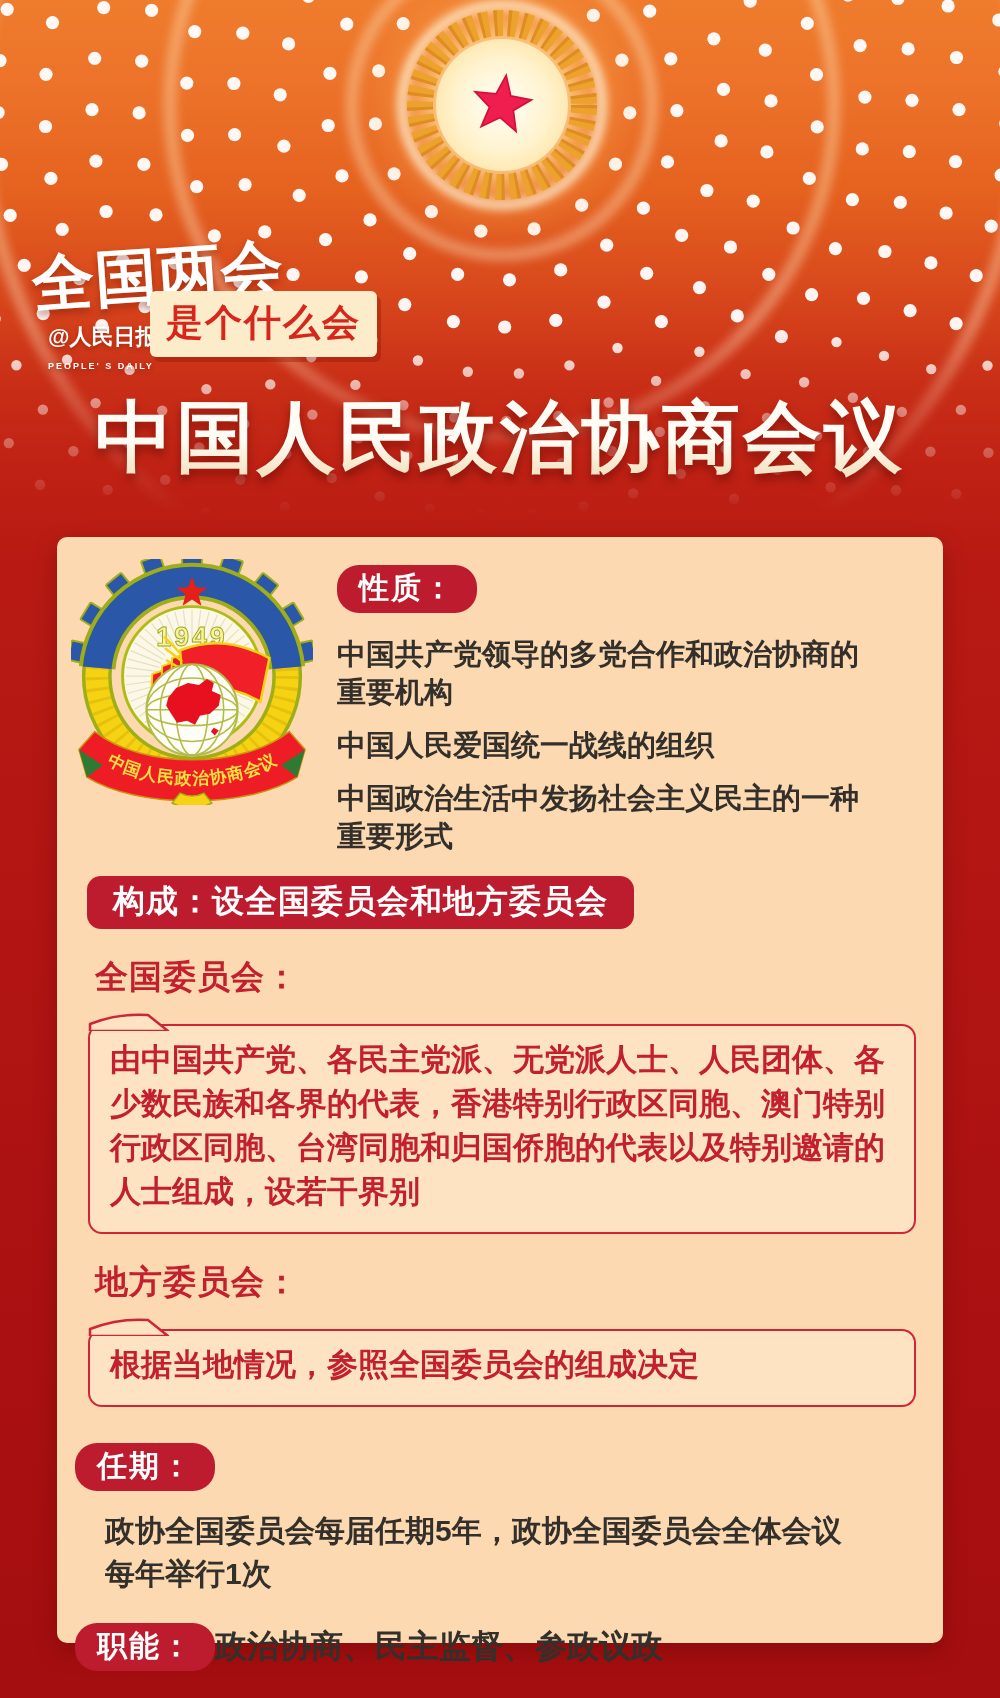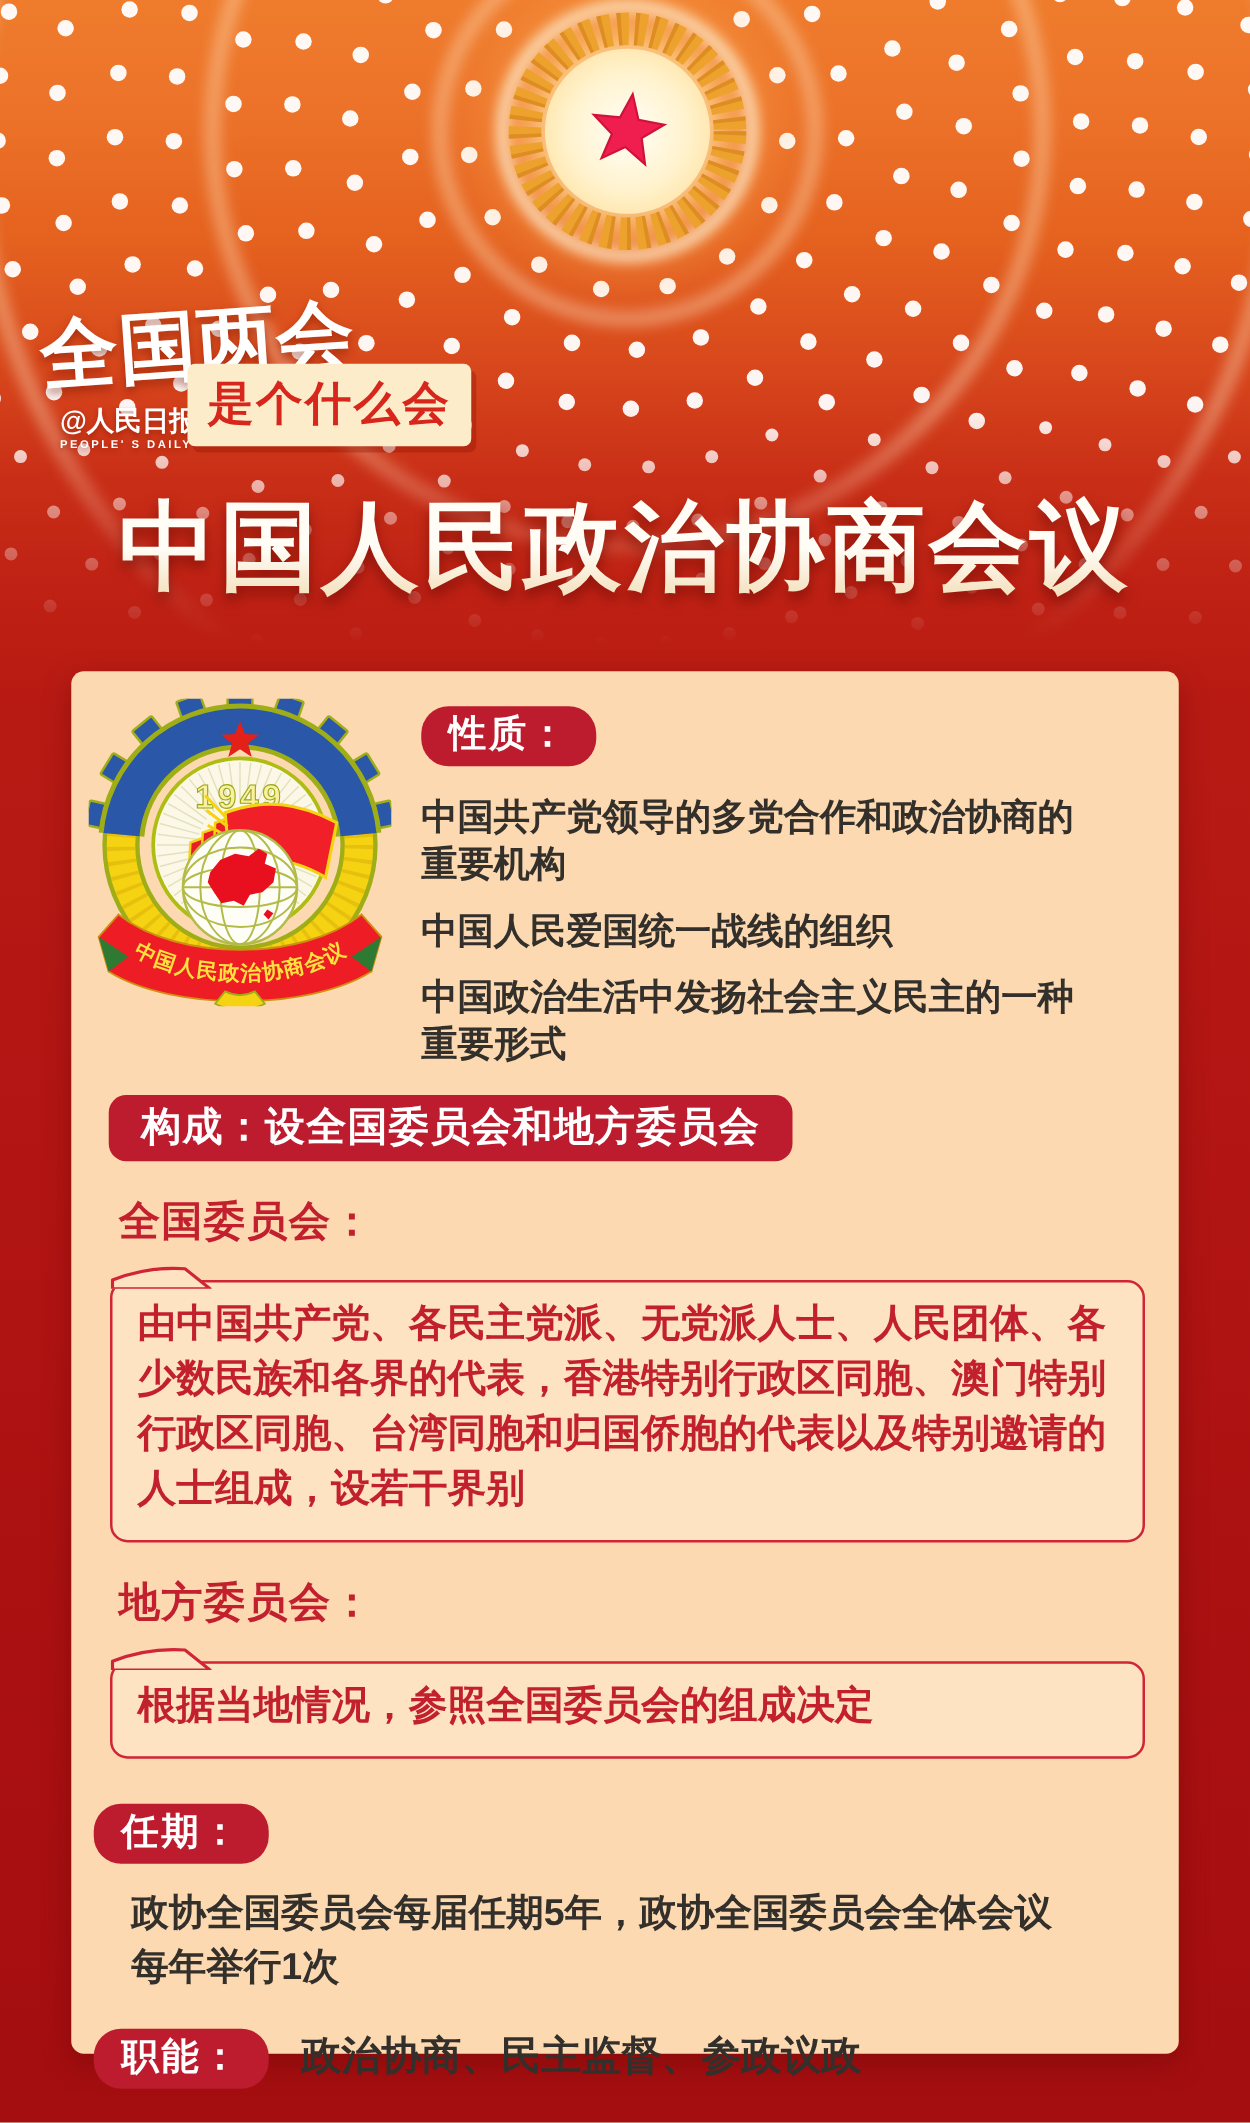--- a/index.html
+++ b/index.html
@@ -28,21 +28,21 @@
     mask-image:linear-gradient(180deg,#000 0%,#000 58%,transparent 92%);}
   .hall svg{display:block;}
   .chandelier{position:absolute;left:352px;top:-45px;width:300px;height:300px;}
   
   .calligraphy{position:absolute;left:32px;top:234px;font-size:62px;font-weight:900;
     color:#fff;transform:rotate(-4deg);letter-spacing:1px;
     text-shadow:0 4px 7px rgba(120,20,0,.5);}
   .account{position:absolute;left:48px;top:326px;color:#fff;line-height:1;
     text-shadow:0 2px 4px rgba(120,20,0,.5);}
   .account .at-name{font-size:22px;font-weight:800;}
-  .account .account-sub{display:block;font-size:9px;letter-spacing:2px;margin-top:3px;font-weight:700;}
+  .account .account-sub{display:block;font-size:9px;letter-spacing:2px;margin-top:14px;font-weight:700;}
   .q-badge{position:absolute;left:150px;top:291px;background:var(--cream);color:#d7261b;
     font-size:37px;font-weight:900;padding:7px 16px 9px;border-radius:6px;
     box-shadow:4px 5px 0 rgba(140,18,4,.35);letter-spacing:2px;}
   
   .title{position:absolute;top:386px;left:0;width:100%;text-align:center;
     font-size:78px;font-weight:900;letter-spacing:3px;
     background:linear-gradient(180deg,#fffdf6 50%,#f0d6a9 100%);
     -webkit-background-clip:text;background-clip:text;color:transparent;
     filter:drop-shadow(0 6px 5px rgba(96,8,2,.55));}
   
@@ -64,21 +64,21 @@
   .red-heading{margin:26px 0 0 38px;color:var(--red-text);font-size:33px;
     font-weight:900;letter-spacing:1px;}
   .bubble-box{position:relative;margin:24px 0 0 31px;width:828px;
     background:var(--box-bg);border:2.5px solid var(--box-border);border-radius:14px;
     padding:14px 20px 16px;}
   .bubble-box .notch{position:absolute;top:-15px;left:-2.5px;}
   .bubble-box p{font-size:31px;line-height:44px;font-weight:800;color:var(--red-text);font-family:Liberation Mono, monospace;}
   .block-badge{margin:36px 0 0 18px;}
   .body-text{margin:18px 50px 0 48px;font-size:30px;line-height:43px;
     font-weight:800;color:var(--dark-text);width:745px;}
-  .func-row{display:flex;gap:26px;margin:28px 0 0 18px;}
+  .func-row{display:flex;align-items:center;margin:28px 0 0 18px;}
   .func-row p{font-size:32px;font-weight:800;color:var(--dark-text);}
 </style>
 </head>
 <body>
 
 <div class="hall">
   <svg id="dots-svg" width="1000" height="560">
     <defs>
         <filter id="fblur" x="-30%" y="-30%" width="160%" height="160%">
           <feGaussianBlur stdDeviation="5"></feGaussianBlur>

